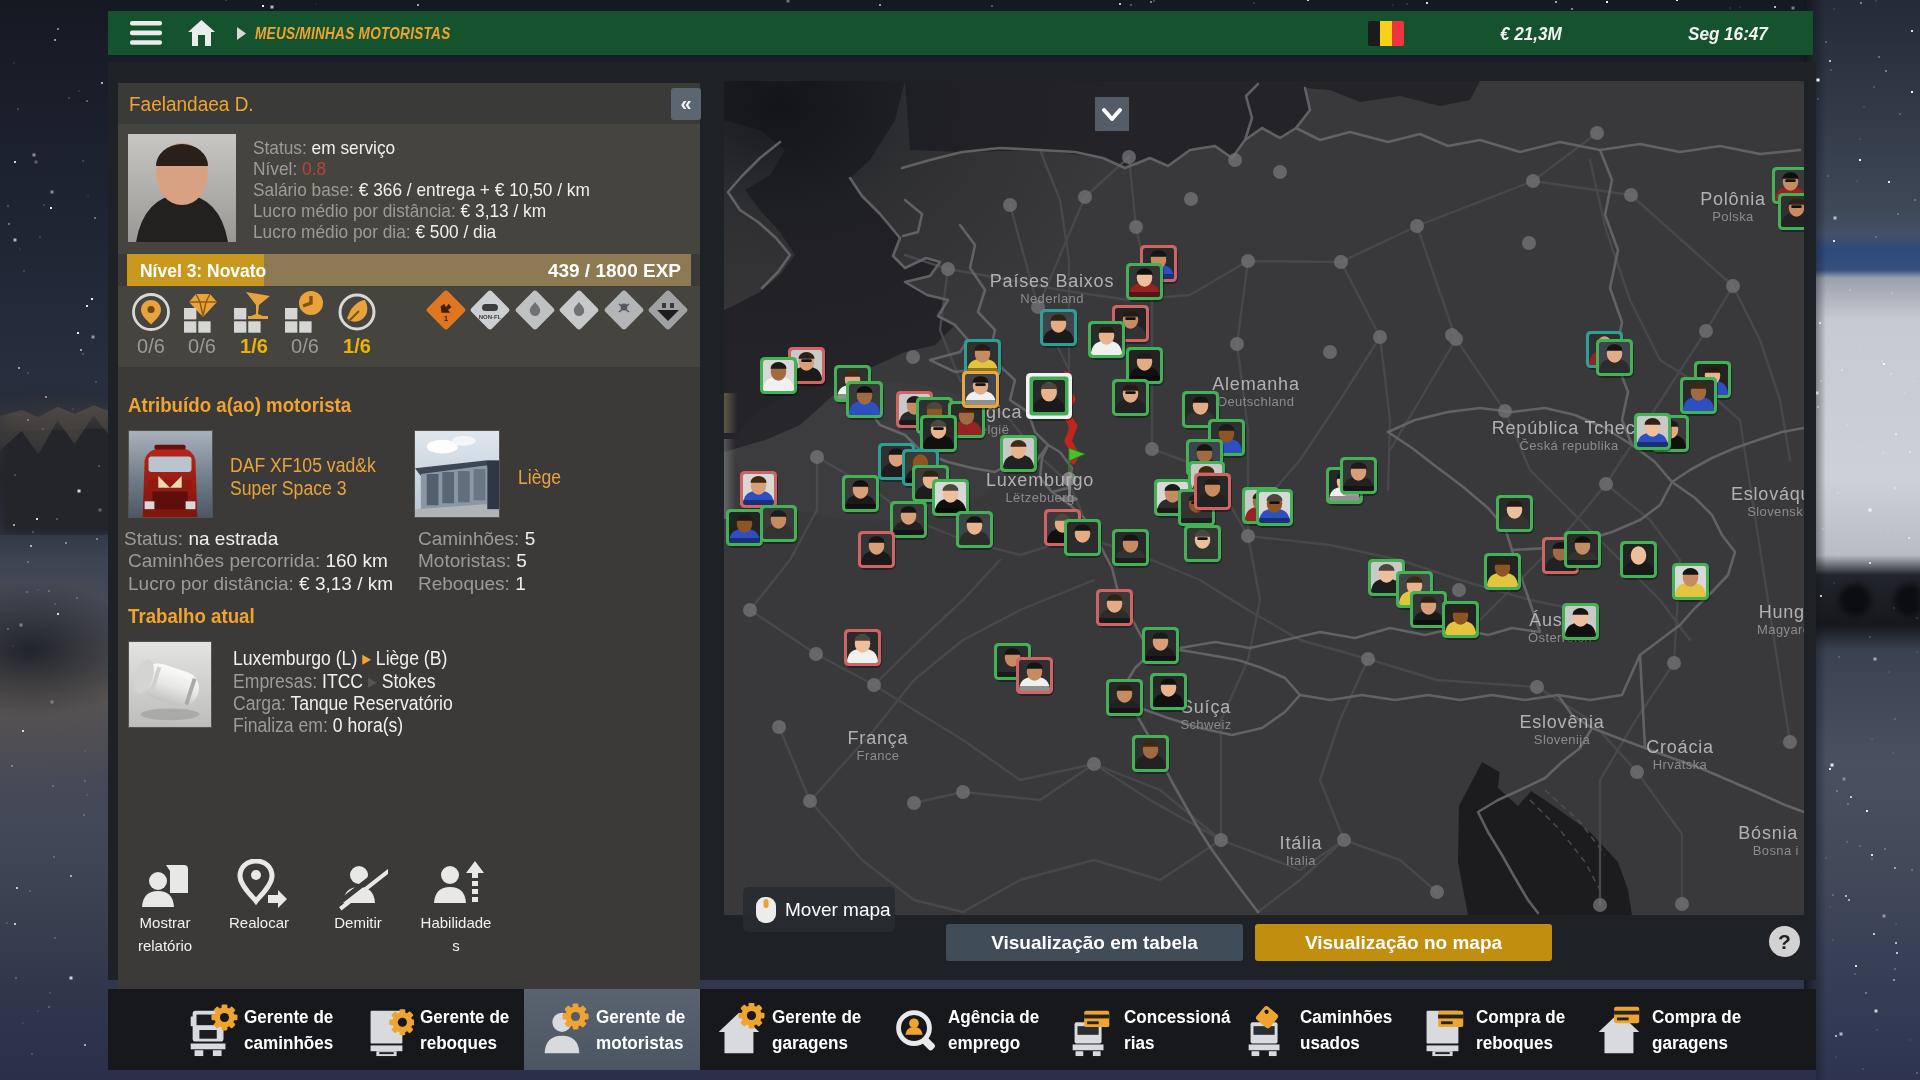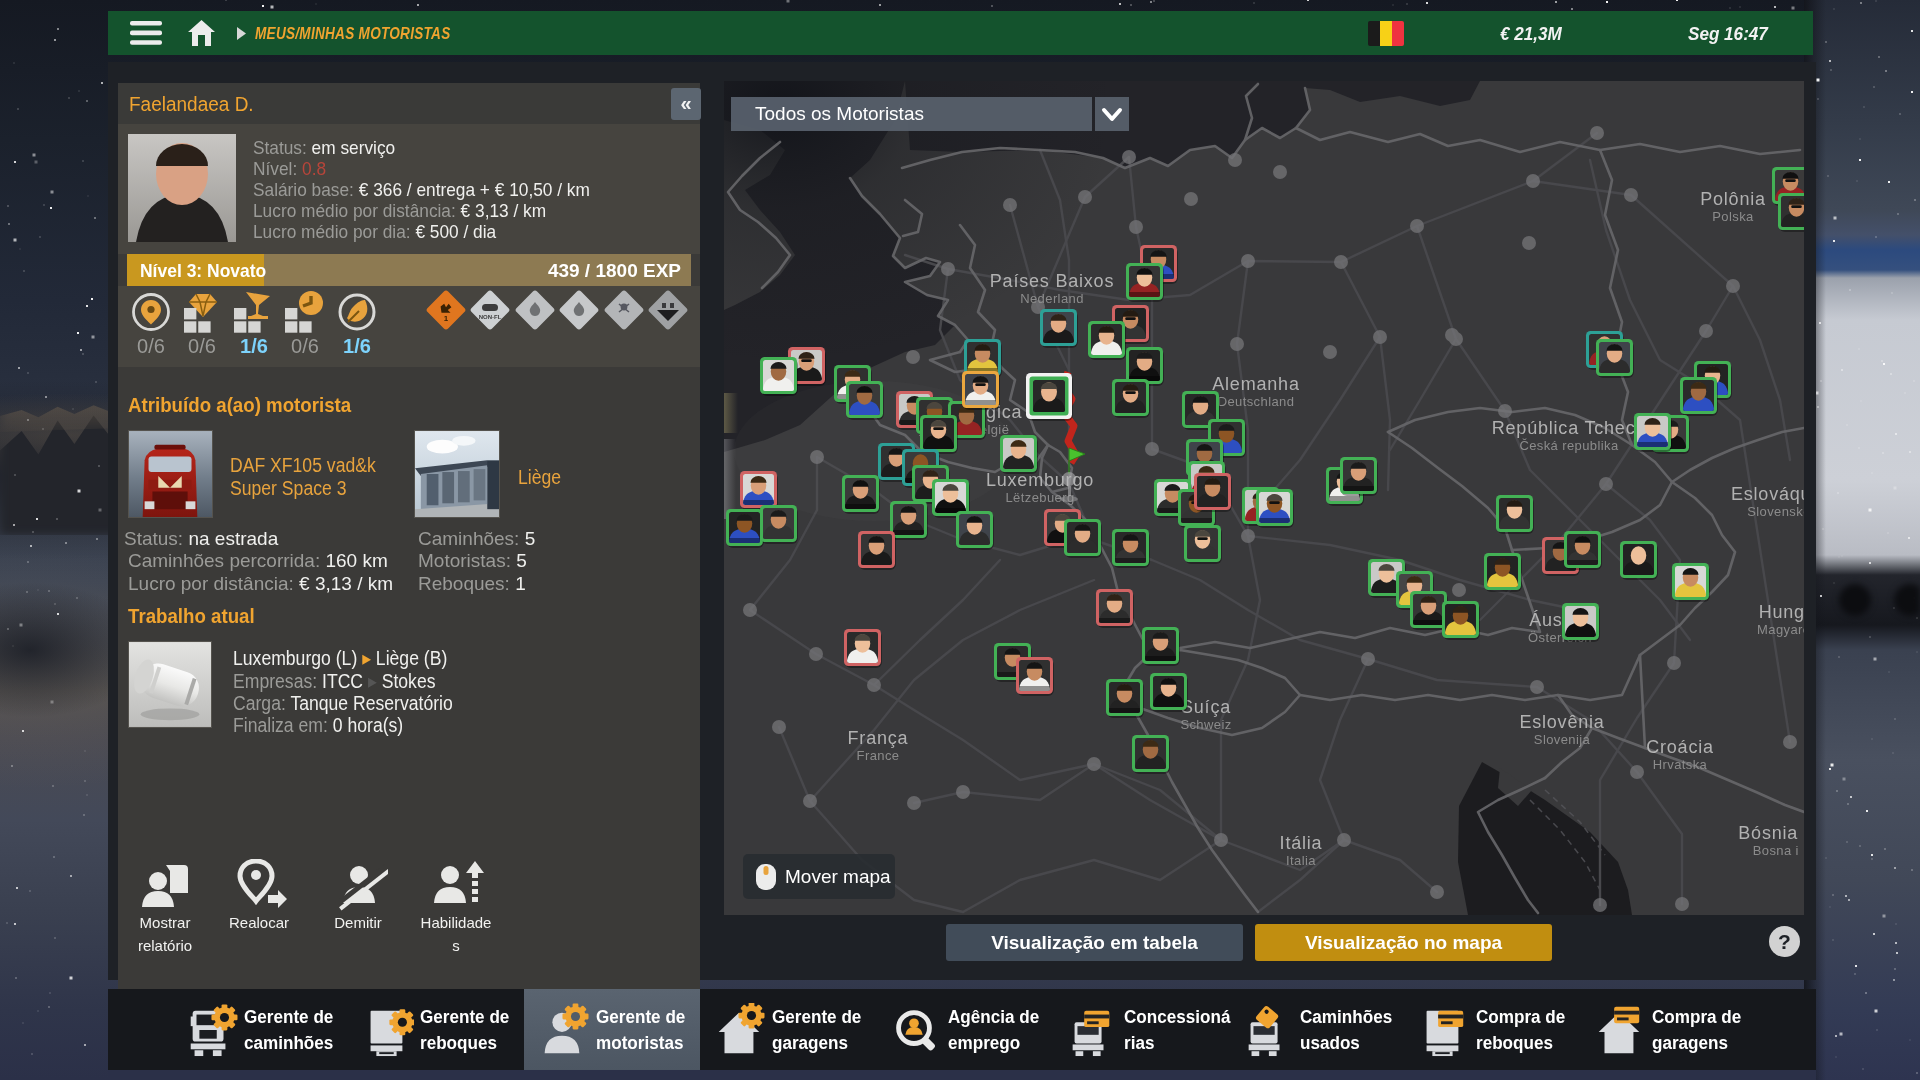--- a/index.html
+++ b/index.html
@@ -29,21 +29,21 @@
 #lp-skills { left:0; top:203px; width:582px; height:81px; background:#46443f; }
 #photo { left:10px; top:51px; width:108px; height:108px; }
 .statline { position:absolute; left:135px; font-size:19px; color:#f0f0ee; white-space:nowrap; }
 .sx { transform:scaleX(0.91); transform-origin:0 0; }
 .lbl { color:#9b9b98; }
 #lvlbar { left:9px; top:171px; width:564px; height:32px; background:#8d7a52; }
 #lvlfill { left:0; top:0; width:137px; height:32px; background:#c9981f; }
 #lvltext { left:13px; top:0; height:32px; line-height:33px; font-size:19px; font-weight:bold; color:#fff; transform:scaleX(0.92); transform-origin:0 50%; }
 #lvlexp { right:10px; top:0; height:32px; line-height:33px; font-size:19px; font-weight:bold; color:#ffffff; position:absolute; }
 .frac { position:absolute; top:252px; width:60px; text-align:center; font-size:20px; color:#9a9a97; }
-.frac.on { color:#7dd3fc; font-weight:bold; }
+.frac.on { color:#eab308; font-weight:bold; }
 #lp-low { left:0; top:284px; width:582px; height:478px; background:#3b3a38; }
 .sechead { position:absolute; font-size:21px; font-weight:bold; color:#f0a430; transform:scaleX(0.89); transform-origin:0 0; }
 .imgbox { position:absolute; border:1px solid #55534e; }
 .otext { position:absolute; font-size:20px; color:#e8a33d; white-space:nowrap; transform:scaleX(0.88); transform-origin:0 0; }
 .itext { position:absolute; font-size:20px; color:#f0f0ee; white-space:nowrap; transform:scaleX(0.88); transform-origin:0 0; }
 #actionbox { left:118px; top:851px; width:582px; height:116px; background:#3b3a38; }
 .actlbl { position:absolute; top:60px; width:110px; text-align:center; font-size:15px; color:#f2f2f0; line-height:23px; }
 #drop { left:731px; top:97px; width:361px; height:34px; background:rgba(88,97,109,0.93); color:#fff; font-size:19px; line-height:34px; padding-left:24px; }
 #droparrow { left:1095px; top:97px; width:34px; height:34px; background:rgba(88,97,109,0.93); }
 #mover { left:743px; top:854px; width:152px; height:45px; background:rgba(40,44,49,0.9); border-radius:5px; color:#fff; font-size:19px; }
@@ -1603,27 +1603,26 @@
           </clipPath>
           <g clip-path="url(#c71)">
             <rect x="0" y="0" width="32" height="32" fill="#282828"></rect>
             <path d="M -0.3200000000000003,32 C 0.8000000000000007,18.56 8.8,17.28 16.0,17.28 C 23.2,17.28 31.2,18.56 32.32,32 Z" fill="#1a1a1a"></path>
             <ellipse cx="16.0" cy="11.84" rx="8.0" ry="9.6" fill="#e8b48e"></ellipse>
             <path d="M 7.68,8.96 a 8.32,6.8224 0 0 1 16.64,0 Z" fill="#4b463e"></path>
           </g>
         </g>
       </g>
   </svg>
-  <div id="drop" class="abs" style="left:623px;top:35px;">Todos os Motoristas</div>
   <div id="droparrow" class="abs" style="left:987px;top:35px;">
     <svg width="34" height="34" viewBox="0 0 34 34">
         <path d="M9 13 L17 22 L25 13" stroke="#fff" stroke-width="4" fill="none" stroke-linecap="round" stroke-linejoin="round"></path>
       </svg>
   </div>
-  <div id="mover" class="abs" style="left:635px;top:792px;">
+  <div id="mover" class="abs" style="left:635px;top:825px;">
     <svg class="abs" style="left:12px;top:9px" width="22" height="28" viewBox="0 0 22 28">
       <rect x="1" y="1" width="20" height="26" rx="9" fill="#ececec"></rect>
       <rect x="8.5" y="3" width="5" height="9" rx="2.5" fill="#e8a33d"></rect>
     </svg>
     <span class="abs" style="left:42px;top:0;line-height:45px;white-space:nowrap;">Mover mapa</span>
   </div>
   <div id="btntable" class="abs" style="left:838px;top:862px;">Visualização em tabela</div>
   <div id="btnmap" class="abs" style="left:1147px;top:862px;">Visualização no mapa</div>
   <div id="help" class="abs" style="left:1661px;top:864px;">?</div>
 </div>

